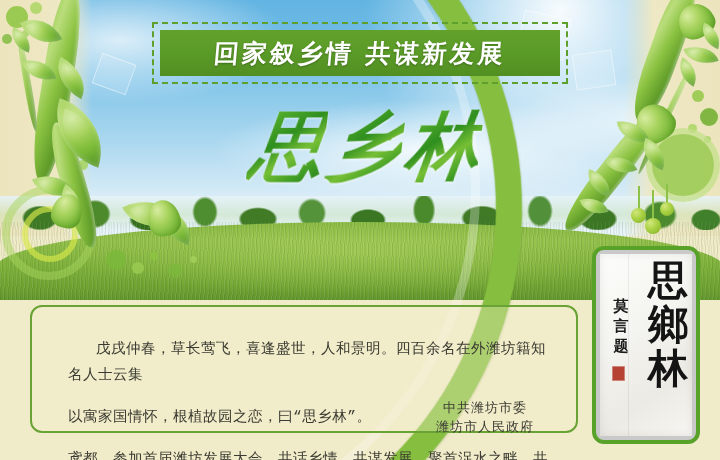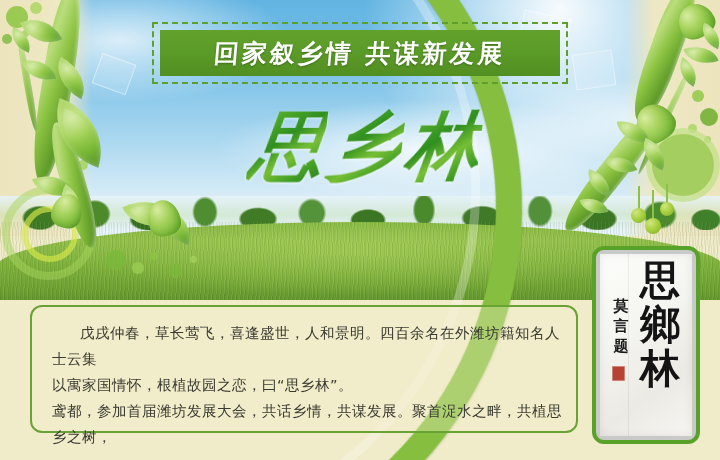--- a/index.html
+++ b/index.html
@@ -158,21 +158,21 @@
   .panel{
     position:absolute;left:30px;top:305px;width:548px;height:128px;
     border:2px solid #6aa335;border-radius:12px;box-sizing:border-box;
     background:rgba(243,238,202,.35);
   }
   .body-text{
     position:absolute;left:52px;top:320px;width:512px;
     font-family:"DejaVu Sans","Liberation Sans",sans-serif;
     font-size:14.5px;line-height:26px;color:#3a3a32;letter-spacing:.5px;
   }
-  .body-text p{margin:0;}
+  .body-text p{margin:16px;font-family:Liberation Mono, monospace;}
   .body-text p.first{text-indent:28px;}
   .sign{
     position:absolute;left:400px;top:398px;width:170px;
     font-size:13px;line-height:19px;color:#3a3a32;text-align:center;letter-spacing:1px;
     font-family:"DejaVu Sans","Liberation Sans",sans-serif;
   }
 
   
   .calli-frame{
     position:absolute;left:592px;top:246px;width:108px;height:198px;
@@ -186,21 +186,21 @@
     overflow:hidden;
   }
   .calli-paper::before{
     content:"";position:absolute;left:30%;top:0;width:1px;height:100%;
     background:rgba(0,0,0,.06);
   }
   .calli-main{
     position:absolute;right:4px;top:4px;width:48px;
     font-family:"DejaVu Serif","Liberation Serif",serif;
     font-size:40px;line-height:44px;color:#141414;font-weight:bold;
-    text-align:left;letter-spacing:0;
+    text-align:right;letter-spacing:0;
   }
   .calli-sub{
     position:absolute;left:10px;top:44px;width:22px;
     font-family:Liberation Mono, monospace;
     font-size:15px;line-height:20px;color:#1a1a1a;font-weight:bold;text-align:center;
   }
   .seal{
     position:absolute;left:12px;top:112px;width:13px;height:15px;
     background:#b03020;border-radius:1px;
     box-shadow:inset 0 0 0 1px rgba(255,255,255,.35);
@@ -303,20 +303,24 @@
     <span class="mt-char">乡</span>
     <span class="mt-char">林</span>
   </div>
 
   <div class="panel"></div>
   <div class="body-text">
     <p class="first">戊戌仲春，草长莺飞，喜逢盛世，人和景明。四百余名在外潍坊籍知名人士云集</p>
     <p>以寓家国情怀，根植故园之恋，曰“思乡林”。</p>
     <p>鸢都，参加首届潍坊发展大会，共话乡情，共谋发展。聚首浞水之畔，共植思乡之树，</p>
   </div>
+  <div class="sign">
+    <div>中共潍坊市委</div>
+    <div>潍坊市人民政府</div>
+  </div>
 
   <div class="calli-frame">
     <div class="calli-paper">
       <div class="calli-main">思鄉林</div>
       <div class="calli-sub">莫言题</div>
       <div class="seal"></div>
     </div>
   </div>
 
 </div>

